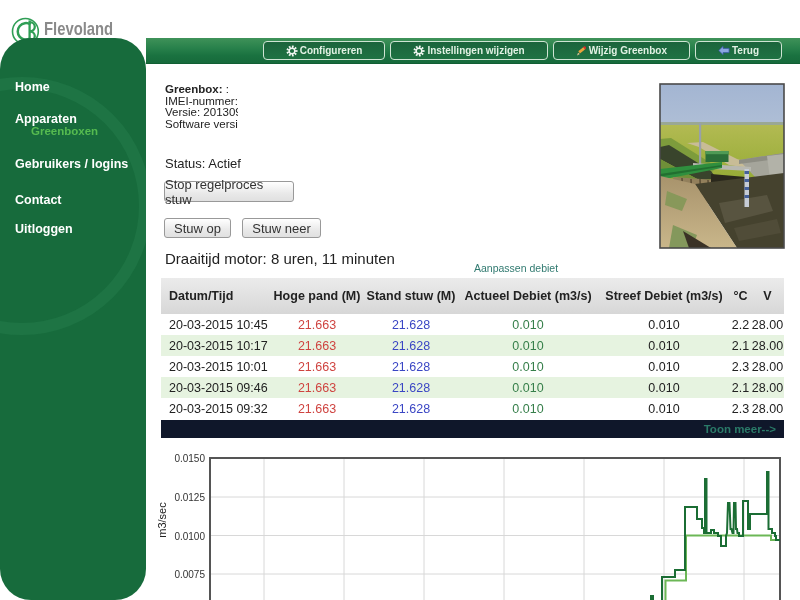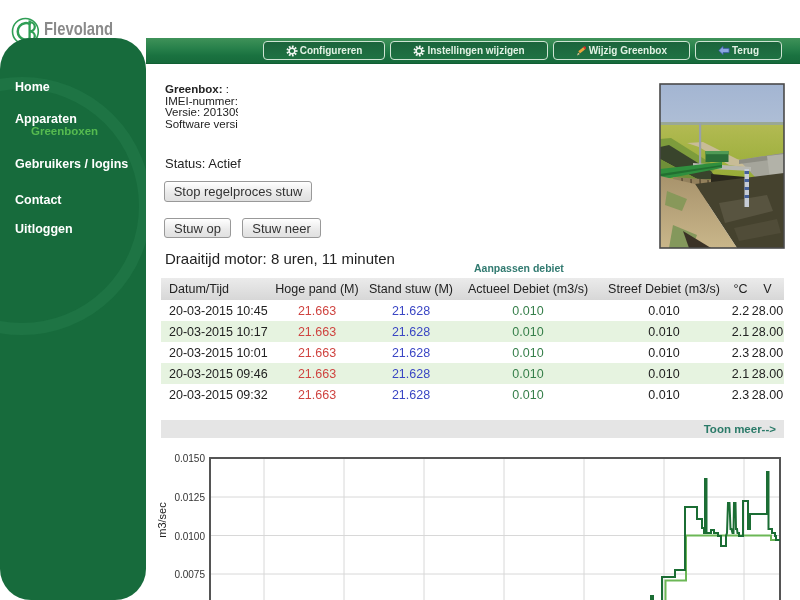--- a/index.html
+++ b/index.html
@@ -27,32 +27,32 @@
   color:#e2f2e4; font-size:10px; font-weight:bold; white-space:nowrap; }
 
 
 #content { position:absolute; left:146px; top:64px; width:654px; height:536px; background:#fff; }
 #info { position:absolute; left:19px; top:20px; line-height:11.5px; font-size:11.5px; color:#222; width:72.5px; overflow:hidden; white-space:nowrap; }
 #status { position:absolute; left:19px; top:92px; font-size:13px; color:#222; }
 .gbtn { position:absolute; background:linear-gradient(#ffffff,#e9e9e9 60%,#e0e0e0); border:1px solid #999;
   border-radius:3px; font-size:13px; color:#333; font-family:"Liberation Sans",sans-serif;
   display:flex; align-items:center; justify-content:center; }
 #draai { position:absolute; left:19px; top:186px; font-size:15px; color:#222; }
-#aanp { position:absolute; left:328px; top:198px; font-size:10.5px; font-weight:bold; color:#317a70;text-align:center; }
+#aanp { position:absolute; left:328px; top:198px; font-size:10.5px; font-weight:normal; color:#317a70;text-align:center; }
 
 
 #tbl { position:absolute; left:15px; top:214px; width:623px; border-collapse:collapse; font-size:12.5px; color:#222; table-layout:fixed; }
-#tbl th { background:linear-gradient(#ebebeb,#d7d7d7); font-weight:normal; height:22px; white-space:nowrap; }
+#tbl th { background:linear-gradient(#ebebeb,#d7d7d7); font-weight:bold; height:36px; white-space:nowrap; }
 #tbl td { height:21px; text-align:center; white-space:nowrap; }
 #tbl .l { text-align:left; padding-left:8px; }
 #tbl tr.alt td { background:#e6f3e0; }
 #tbl .red { color:#cf4440; }
 #tbl .blu { color:#3a46c4; }
 #tbl .grn { color:#367f4a; }
-#foot { position:absolute; left:15px; top:356px; width:623px; height:18px; background:#e5e5e5;
+#foot { position:absolute; left:15px; top:356px; width:623px; height:18px; background:#0f172a;
   font-size:11.5px; font-weight:bold; color:#2a7a68; text-align:right; padding-right:8px; line-height:18px; }
 </style>
 </head>
 <body>
 <div id="page">
 
   <div id="hdr">
     <svg width="60" height="38" style="position:absolute;left:0;top:0">
       <circle cx="25.4" cy="16.4" r="12.9" fill="none" stroke="#2f9e55" stroke-width="1.6"></circle>
       <path d="M 30.5 9.4 A 8.3 8.3 0 1 0 30.5 23.4" fill="none" stroke="#2f9e55" stroke-width="2.5"></path>
@@ -91,21 +91,21 @@
           <path d="M1.2 10.8 L2.2 7.9 L4.2 9.4 Z" fill="#e8c89a"></path>
         </svg>Wijzig Greenbox</span>
     <span class="tbtn"><svg width="12" height="11" viewBox="0 0 13 11">
           <path d="M5.5 1 L5.5 3.2 L12 3.2 L12 7.8 L5.5 7.8 L5.5 10 L0.8 5.5 Z" fill="#8aa6e0" stroke="#3a5aaa" stroke-width="0.8"></path>
         </svg>Terug</span>
   </div>
 
   <div id="content">
     <div id="info"><b>Greenbox:</b> :<br>IMEI-nummer:<br>Versie: 201309<br>Software versie</div>
     <div id="status">Status: Actief</div>
-    <div class="gbtn" style="left:18px; top:117px; width:148px; height:21px;">Stop regelproces stuw</div>
+    <div class="gbtn" style="left:18px; top:117px; width:130px; height:21px;">Stop regelproces stuw</div>
     <div class="gbtn" style="left:18px; top:154px; width:67px; height:20px;">Stuw op</div>
     <div class="gbtn" style="left:96px; top:154px; width:79px; height:20px;">Stuw neer</div>
     <div id="draai">Draaitijd motor: <span style="color:#222">8 uren, 11 minuten</span></div>
     <div id="aanp">Aanpassen debiet</div>
 
     <table id="tbl">
       <colgroup>
         <col style="width:109px">
           <col style="width:94px">
           <col style="width:94px">

